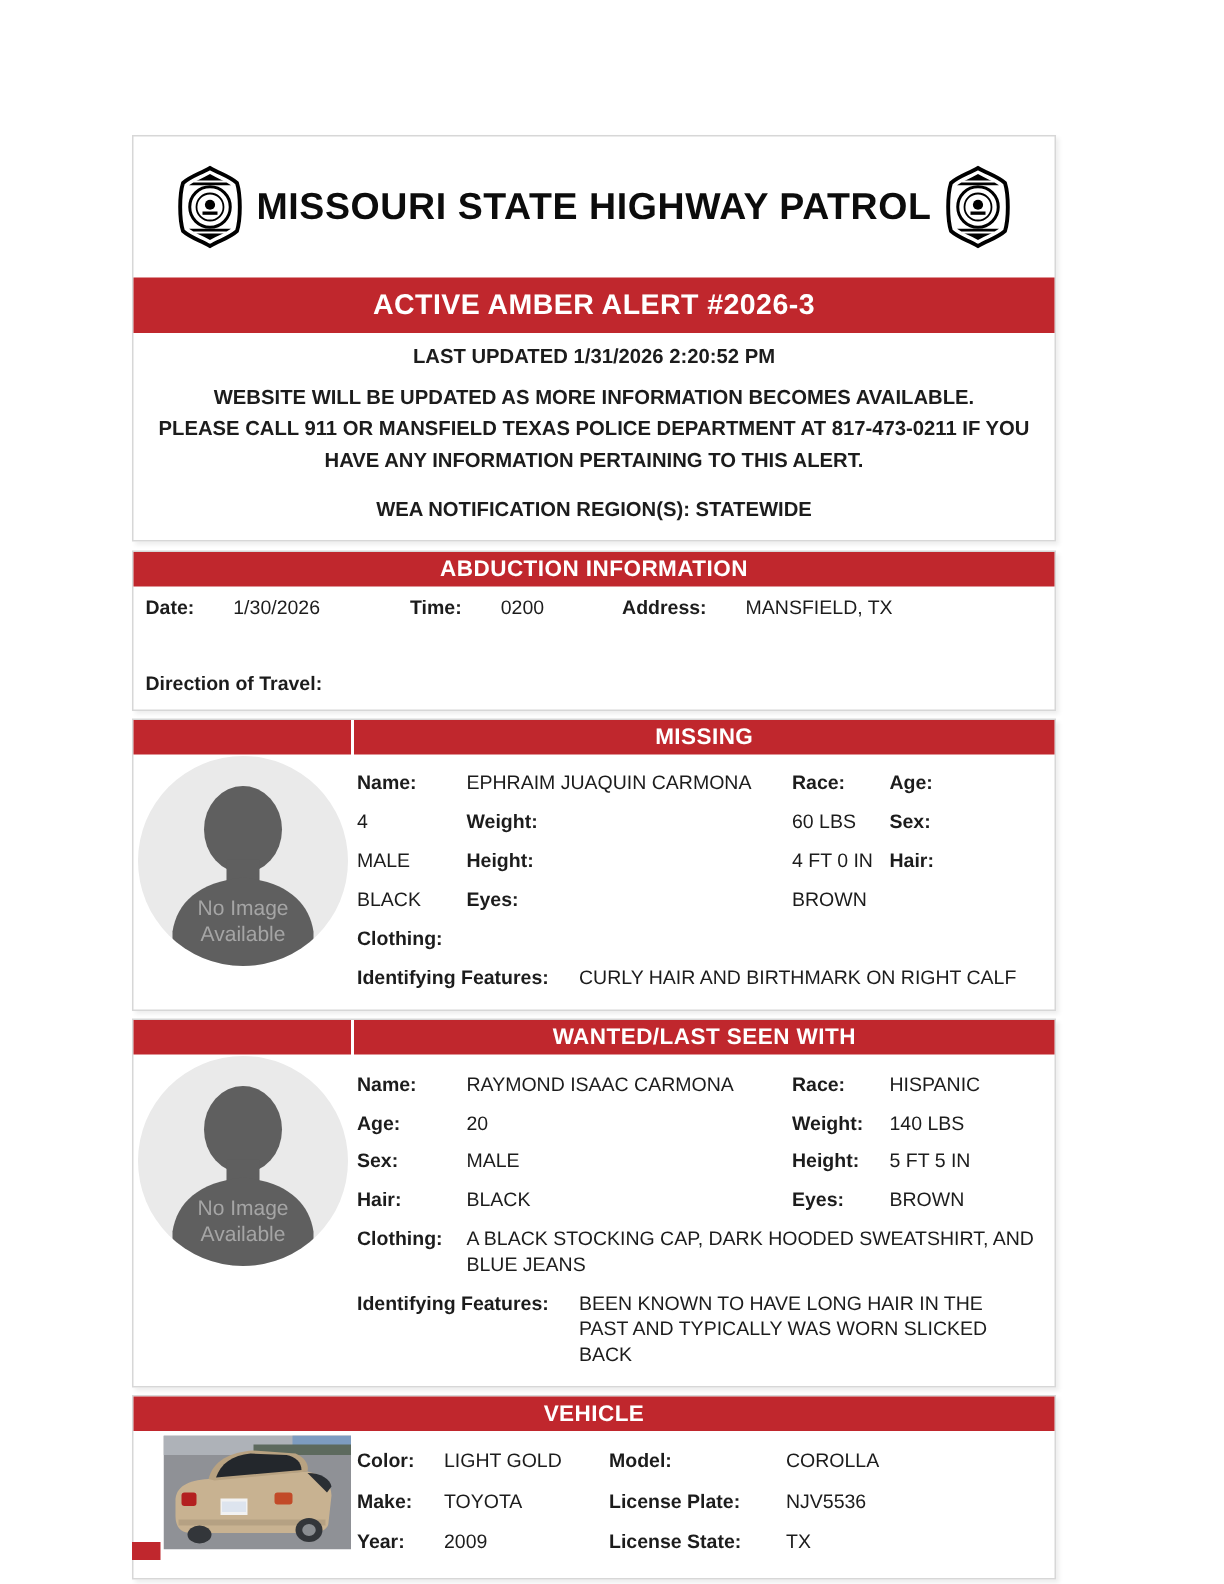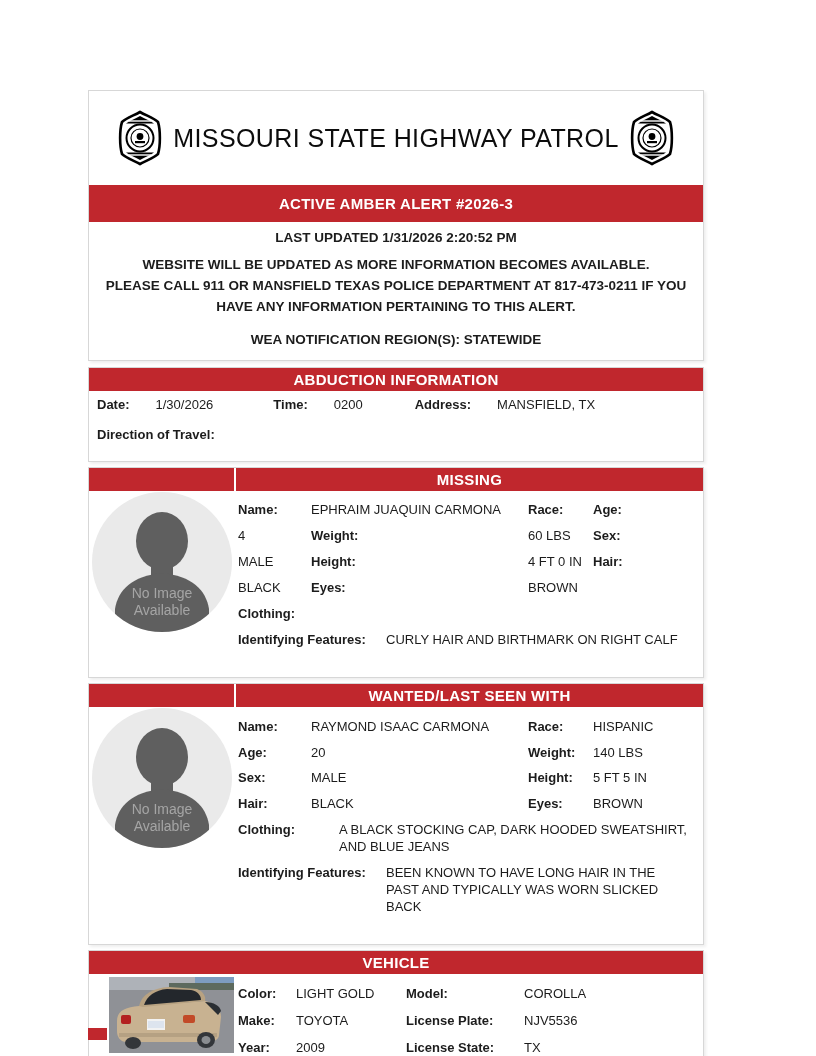--- a/index.html
+++ b/index.html
@@ -5,52 +5,52 @@
   * { margin:0; padding:0; box-sizing:border-box; }
   html,body { width:816px; height:1056px; background:#ffffff;
               font-family:"Liberation Sans", sans-serif; color:#1c1c1c; }
   body { position:relative; }
   .doc { position:absolute; left:88px; top:90px; width:616px; }
 
   .box { border:1px solid #d7d7d7; background:#fff; box-shadow:2px 2px 3px rgba(0,0,0,0.07); }
 
   
   .masthead { height:94px; display:flex; align-items:center; justify-content:space-between; padding:0 28px; }
-  .masthead h1 { font-size:25px; font-weight:normal; letter-spacing:0.4px; color:#0c0c0c; white-space:nowrap;text-align:center; }
+  .masthead h1 { font-size:25px; font-weight:bold; letter-spacing:0.4px; color:#0c0c0c; white-space:nowrap;text-align:center; }
   .badge { width:46px; height:56px; flex:0 0 auto; }
 
   
   .alert-banner { background:var(--red); color:#fff; height:37px; display:flex; align-items:center; justify-content:center;
-                  font-size:15px; font-weight:bold; letter-spacing:0.3px; }
+                  font-size:19px; font-weight:bold; letter-spacing:0.3px; }
   .section-banner { background:var(--red); color:#fff; height:23px; display:flex; align-items:center; justify-content:center;
                     font-size:15px; font-weight:bold; letter-spacing:0.3px; }
 
   
   .notices { padding:6px 4px 13px 4px; text-align:center; }
   .last-updated { font-size:13.5px; font-weight:bold; margin:2px 0 10px 0; }
   .notice-par { font-size:13.5px; font-weight:bold; line-height:1.55; margin:0 2px 10px 2px; }
   .wea { font-size:13.5px; font-weight:bold; margin-top:14px; }
 
   
   .abd-body { padding:6px 8px 10px 8px; font-size:13px; }
   .abd-row1 { display:flex; align-items:baseline; height:26px; }
-  .abd-row2 { display:flex; align-items:flex-start; height:24px; margin-top:4px; }
+  .abd-row2 { display:flex; align-items:flex-end; height:24px; margin-top:16px; }
   .lbl { font-weight:bold; }
   .val { font-weight:normal; }
   .abd-row1 .val { margin-left:26px; }
   .abd-row1 .sp1 { width:60px; } .abd-row1 .sp2 { width:52px; }
 
   
   .split-banner { display:flex; }
   .split-banner .photo-head { width:145px; background:var(--red); }
   .split-banner .gap { width:2px; background:#fff; }
   .split-banner .main-head { flex:1; }
   .person-body { display:flex; }
   .photo-col { width:145px; flex:0 0 auto; padding-top:0; display:flex; justify-content:center; }
-  .details { flex:1; padding:7px 2px 24px 4px; font-size:13px; }
+  .details { flex:1; padding:7px 2px 8px 4px; font-size:13px; }
   .pgrid { display:grid; grid-template-columns:73px 217px 65px 1fr; }
   .pgrid > div { padding:4.5px 2px 4.5px 0; line-height:1.3; }
   .inline-row { display:flex; padding:4.5px 2px 4.5px 0; line-height:1.3; }
   .inline-row .flbl { flex:0 0 73px; }
   .feat-row .flbl { flex:0 0 148px; }
   .feat-row .fval { max-width:300px; }
 
   
   .veh-body { display:flex; }
   .veh-photo-col { width:145px; flex:0 0 auto; padding:3px 0 0 20px; }
@@ -224,21 +224,21 @@
           <div class="lbl">Height:</div>
           <div class="val">5 FT 5 IN</div>
 
           <div class="lbl">Hair:</div>
           <div class="val">BLACK</div>
           <div class="lbl">Eyes:</div>
           <div class="val">BROWN</div>
         </div>
         <div class="inline-row">
           <span class="lbl flbl">Clothing:</span>
-          <span class="val fval" style="max-width:392px;margin-left:28px;">A BLACK STOCKING CAP, DARK HOODED SWEATSHIRT, AND BLUE JEANS</span>
+          <span class="val fval" style="max-width:392px;">A BLACK STOCKING CAP, DARK HOODED SWEATSHIRT, AND BLUE JEANS</span>
         </div>
         <div class="inline-row feat-row">
           <span class="lbl flbl">Identifying Features:</span>
           <span class="val fval" style="max-width:280px;">BEEN KNOWN TO HAVE LONG HAIR IN THE PAST AND TYPICALLY WAS WORN SLICKED BACK</span>
         </div>
       </div>
     </div>
   </div>
 
   <div class="box mt5">

